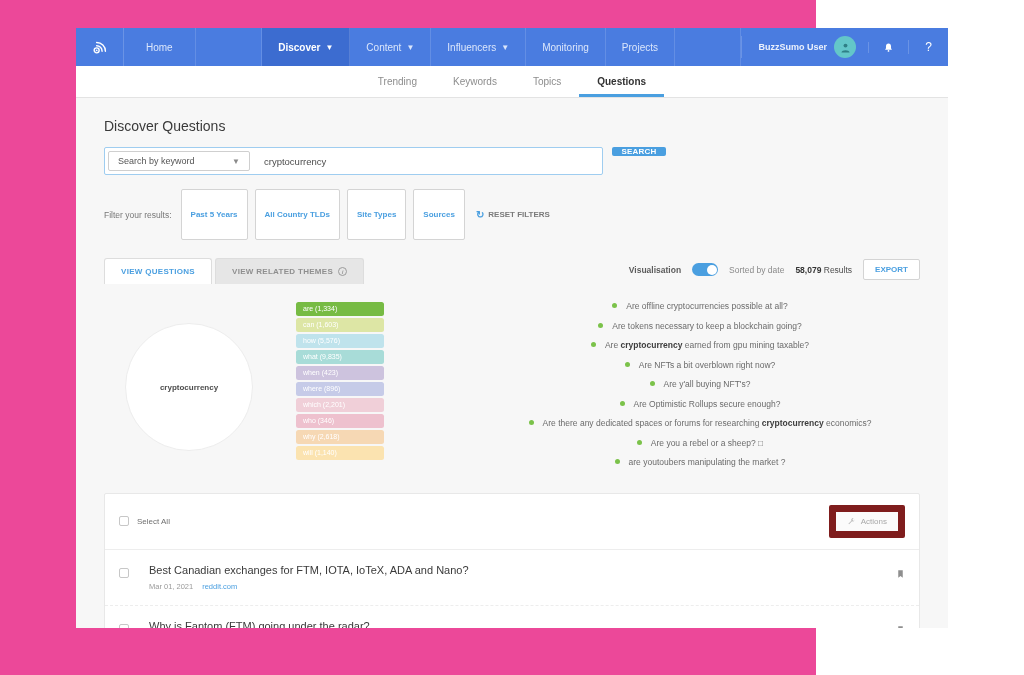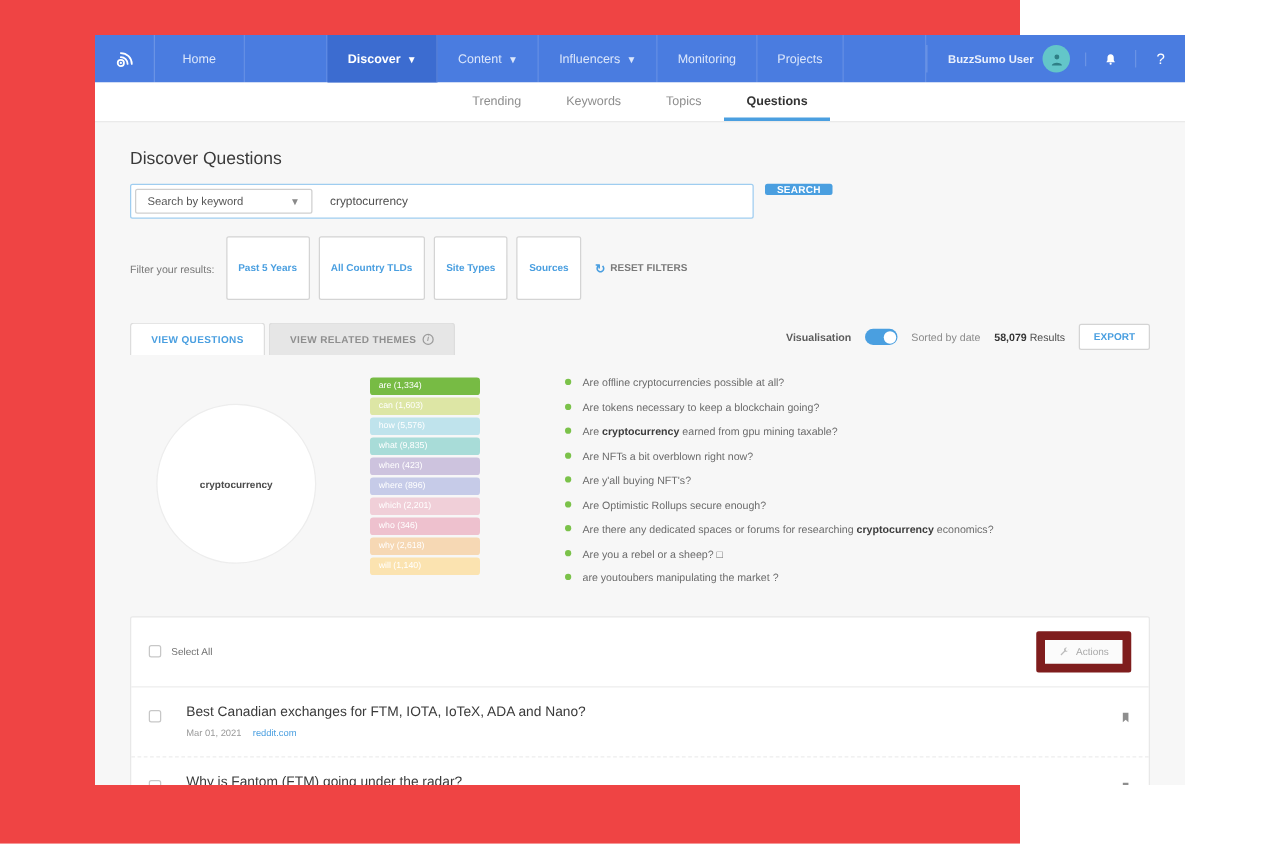--- a/index.html
+++ b/index.html
@@ -6,21 +6,21 @@
   * { box-sizing: border-box; margin: 0; padding: 0; }
   html, body {
     width: 1024px; height: 675px;
     background: #ffffff;
     font-family: "Liberation Sans", sans-serif;
     overflow: hidden;
   }
   #screen {
     position: relative;
     width: 816px; height: 675px;
-    background: #ef4444;
+    background: #ec4899;
   }
   
   #app {
     position: absolute;
     left: 76px; top: 28px;
     width: 872px; height: 600px;
     overflow: hidden;
     background: #f7f7f7;
   }
   
@@ -234,21 +234,21 @@
     height: 13.5px;
     border-radius: 2.5px;
     display: flex; align-items: center;
     padding-left: 7px;
     font-size: 7px; color: #ffffff;
     white-space: nowrap;
   }
   .viz-questions {
     flex: 1;
     padding-left: 68px; padding-top: 3px;
-    display: flex; flex-direction: column;
+    display: flex; flex-direction: column; align-items: center;
   }
   .viz-q {
     display: flex; align-items: baseline; gap: 9px;
     height: 19.5px;
     font-size: 8.5px; color: #6b6b6b;
   }
   .viz-dot {
     width: 5px; height: 5px; border-radius: 50%;
     background: #7bc24a; flex: 0 0 5px;
     position: relative; top: -1px;

